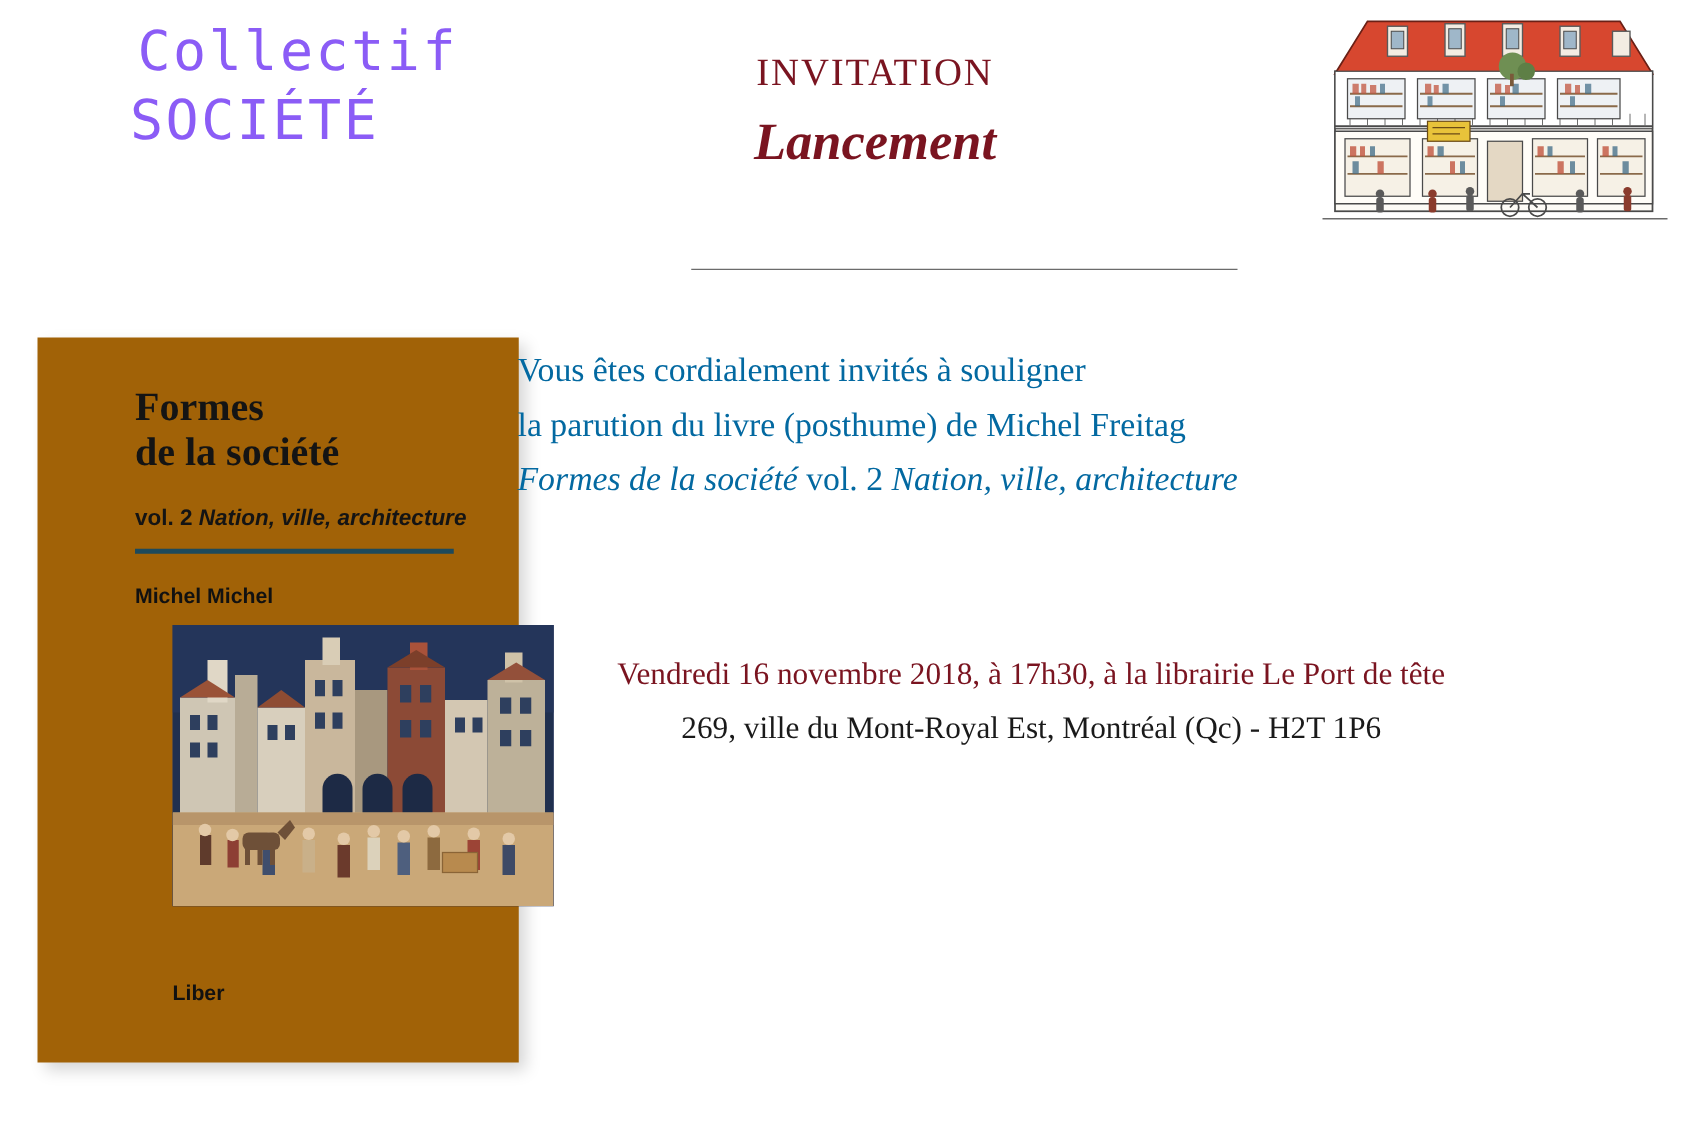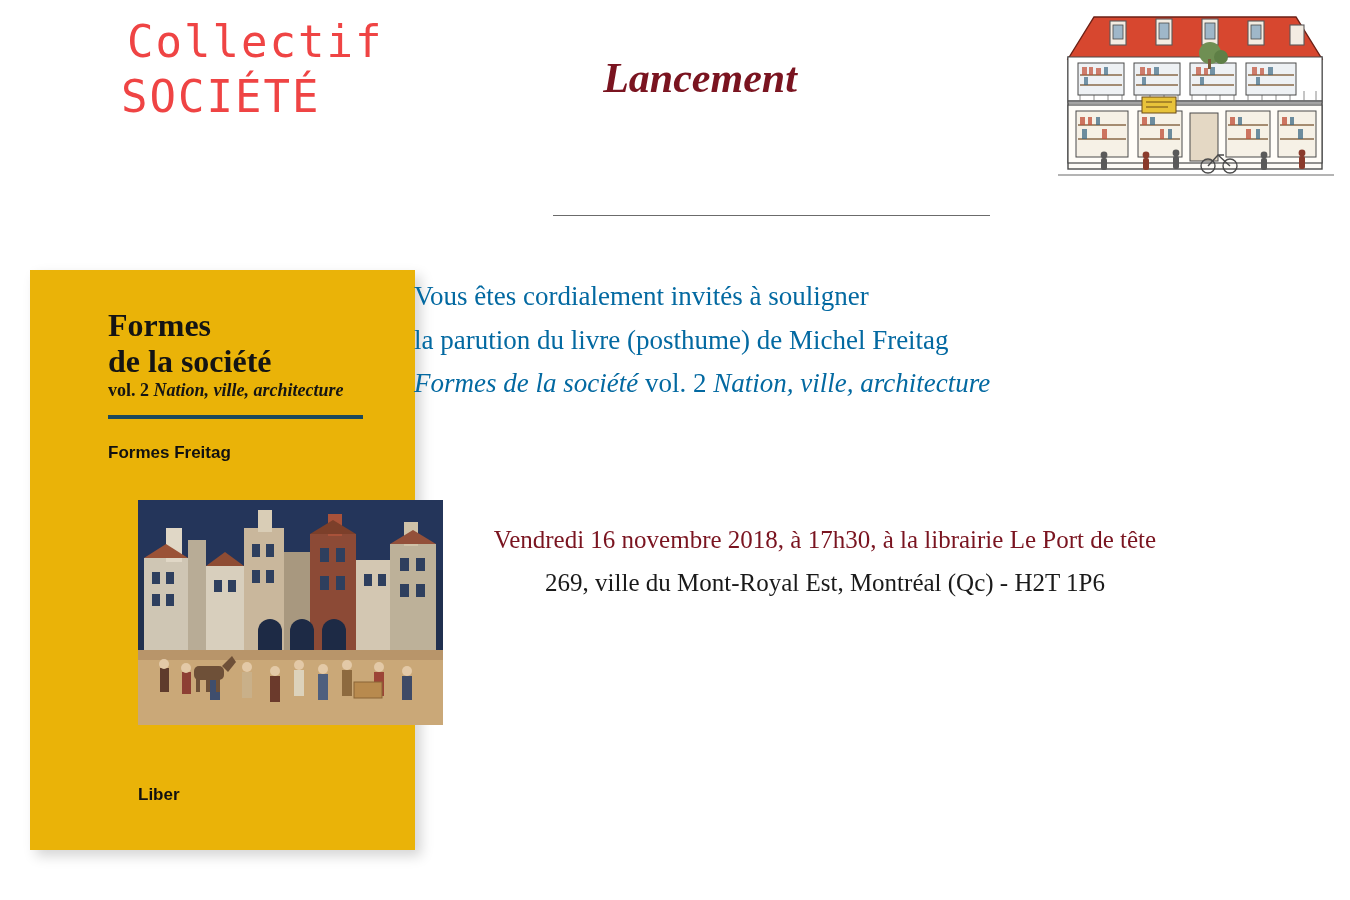--- a/index.html
+++ b/index.html
@@ -11,26 +11,26 @@
     height: 900px;
     background: #ffffff;
     font-family: "Liberation Serif", serif;
     overflow: hidden;
     position: relative;
   }
 
   
   .brand {
     position: absolute;
-    left: 121px;
+    left: 104px;
     top: 14px;
     font-family: "DejaVu Sans Mono", monospace;
     font-size: 44px;
     line-height: 1.25;
-    color: #ef4444;
+    color: #8b5cf6;
     letter-spacing: 2px;
   }
   .brand .line1 { display: block; padding-left: 6px; }
   .brand .line2 { display: block; }
 
   .invitation-block {
     position: absolute;
     left: 430px;
     top: 40px;
     width: 540px;
@@ -73,42 +73,42 @@
   }
   .illustration svg { display: block; }
 
   
   .book {
     position: absolute;
     left: 30px;
     top: 270px;
     width: 385px;
     height: 580px;
-    background: #eab308;
+    background: #a16207;
     box-shadow: 6px 6px 12px rgba(0,0,0,0.17);
   }
   .book-inner {
     position: absolute;
     left: 78px;
     top: 38px;
     right: 24px;
   }
   .book-title {
     font-family: "Liberation Serif", serif;
     font-weight: bold;
     font-size: 32px;
     line-height: 1.12;
     color: #141414;
     margin: 0;
   }
   .book-subtitle {
-    font-family: Liberation Serif, serif;
+    font-family: Liberation Sans, sans-serif;
     font-size: 18px;
     color: #141414;
-    margin: 0 0 0 0;
+    margin: 24px 0 0 0;
   }
   .book-subtitle .vol { font-weight: bold; }
   .book-subtitle .ital { font-style: italic; font-weight: bold; }
   .book-divider {
     margin-top: 14px;
     width: 255px;
     height: 4px;
     background: #1d4a5c;
   }
   .book-author {
@@ -167,20 +167,21 @@
 </style>
 </head>
 <body>
 
 <div class="brand">
   <span class="line1">Collectif</span>
   <span class="line2">SOCIÉTÉ</span>
 </div>
 
 <div class="invitation-block">
+  <p class="invitation-kicker">INVITATION</p>
   <p class="invitation-title">Lancement</p>
 </div>
 
 <div class="rule"></div>
 
 <div class="illustration">
   <svg width="290" height="180" viewBox="0 0 290 180" xmlns="http://www.w3.org/2000/svg">
 
     <rect x="18" y="52" width="254" height="112" fill="#fdfbf6" stroke="#4a4a4a" stroke-width="1.4"></rect>
 
@@ -342,21 +343,21 @@
   <div class="book-inner">
     <p class="book-title">
       <span>Formes</span><br>
       <span>de la société</span>
     </p>
     <p class="book-subtitle">
       <span class="vol">vol. 2</span>
       <span class="ital">Nation, ville, architecture</span>
     </p>
     <div class="book-divider"></div>
-    <p class="book-author">Formes Freitag</p>
+    <p class="book-author">Michel Michel</p>
   </div>
 
   <div class="book-art">
     <svg width="305" height="225" viewBox="0 0 305 225" xmlns="http://www.w3.org/2000/svg">
       <rect width="305" height="225" fill="#20304f"></rect>
 
       <rect x="0" y="0" width="305" height="70" fill="#24355a"></rect>
 
       <g>
         <rect x="6" y="58" width="44" height="95" fill="#cfc6b4"></rect>

